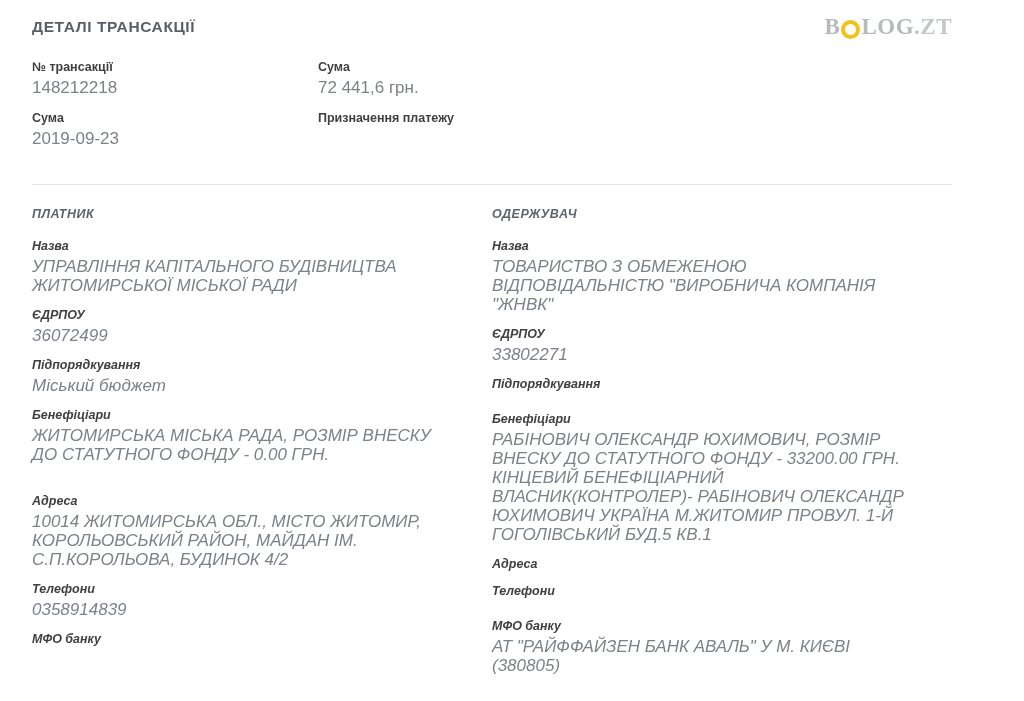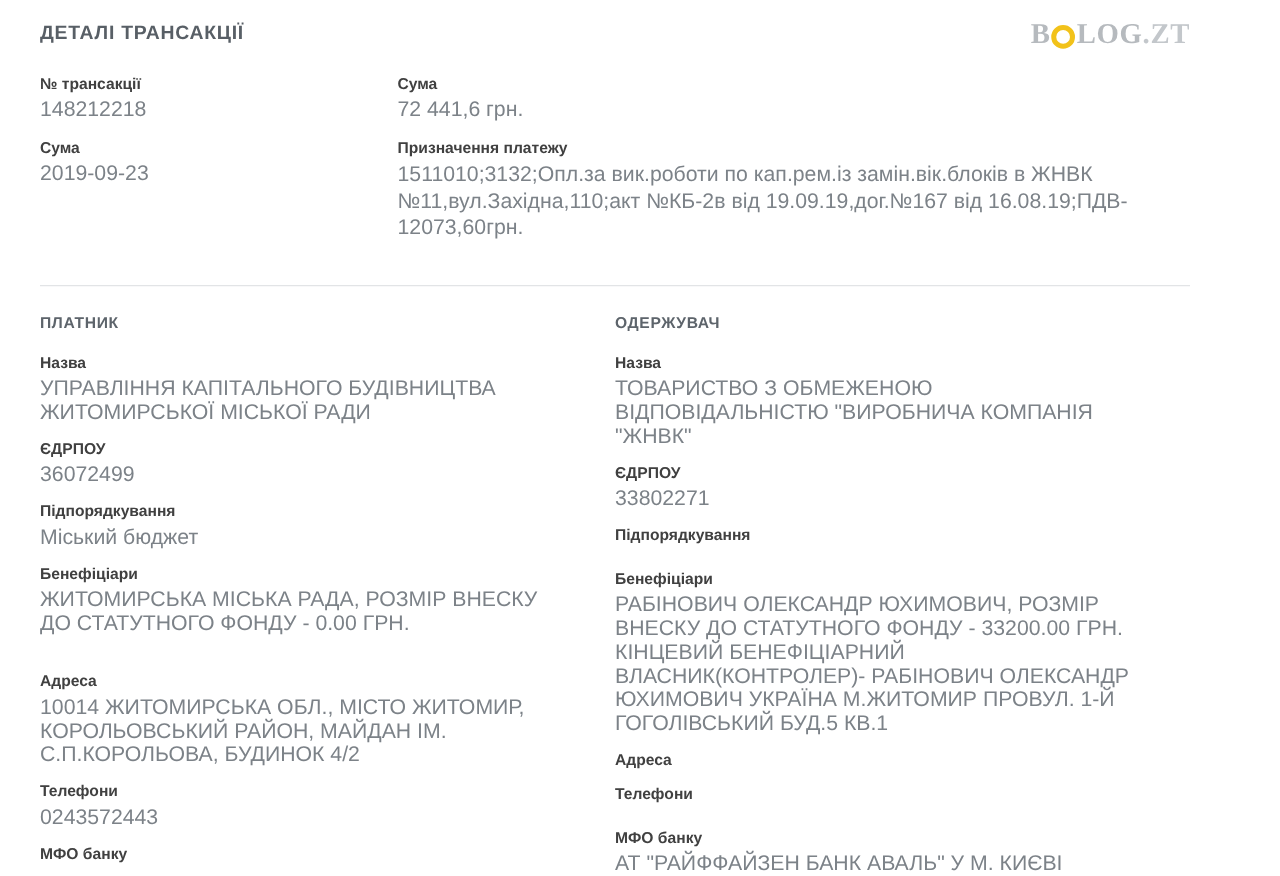--- a/index.html
+++ b/index.html
@@ -96,20 +96,21 @@
 
   .divider {
     height: 1px;
     background: #e2e4e6;
     margin: 22px 0 0 0;
   }
 
   .parties {
     display: flex;
     margin-top: 22px;
+    font-style: italic;
   }
   .party {
     width: 50%;
     box-sizing: border-box;
     padding-right: 40px;
   }
   .party-title {
     font-weight: bold;
     font-size: 12.5px;
     letter-spacing: 0.5px;
@@ -153,21 +154,20 @@
         <div class="field-value">2019-09-23</div>
       </div>
     </div>
     <div class="top-right">
       <div class="field">
         <div class="field-label">Сума</div>
         <div class="field-value">72 441,6 грн.</div>
       </div>
       <div class="field">
         <div class="field-label">Призначення платежу</div>
-        <div class="field-value purpose-value">1511010;3132;Опл.за вик.роботи по кап.рем.із замін.вік.блоків в ЖНВК №11,вул.Західна,110;акт №КБ-2в від 19.09.19,дог.№167 від 16.08.19;ПДВ- 12073,60грн.</div>
       </div>
     </div>
   </div>
 
   <div class="divider"></div>
 
   <div class="parties">
 
     <div class="party">
       <div class="party-title">ПЛАТНИК</div>
@@ -192,21 +192,21 @@
         <div class="field-value">ЖИТОМИРСЬКА МІСЬКА РАДА, РОЗМІР ВНЕСКУ ДО СТАТУТНОГО ФОНДУ - 0.00 ГРН.</div>
       </div>
 
       <div class="field" style="margin-top:30px">
         <div class="field-label">Адреса</div>
         <div class="field-value">10014 ЖИТОМИРСЬКА ОБЛ., МІСТО ЖИТОМИР, КОРОЛЬОВСЬКИЙ РАЙОН, МАЙДАН ІМ. С.П.КОРОЛЬОВА, БУДИНОК 4/2</div>
       </div>
 
       <div class="field">
         <div class="field-label">Телефони</div>
-        <div class="field-value spacer-empty">0243572443</div>
+        <div class="field-value spacer-empty">0358914839</div>
       </div>
 
       <div class="field">
         <div class="field-label">МФО банку</div>
       </div>
     </div>
 
     <div class="party">
       <div class="party-title">ОДЕРЖУВАЧ</div>
 

